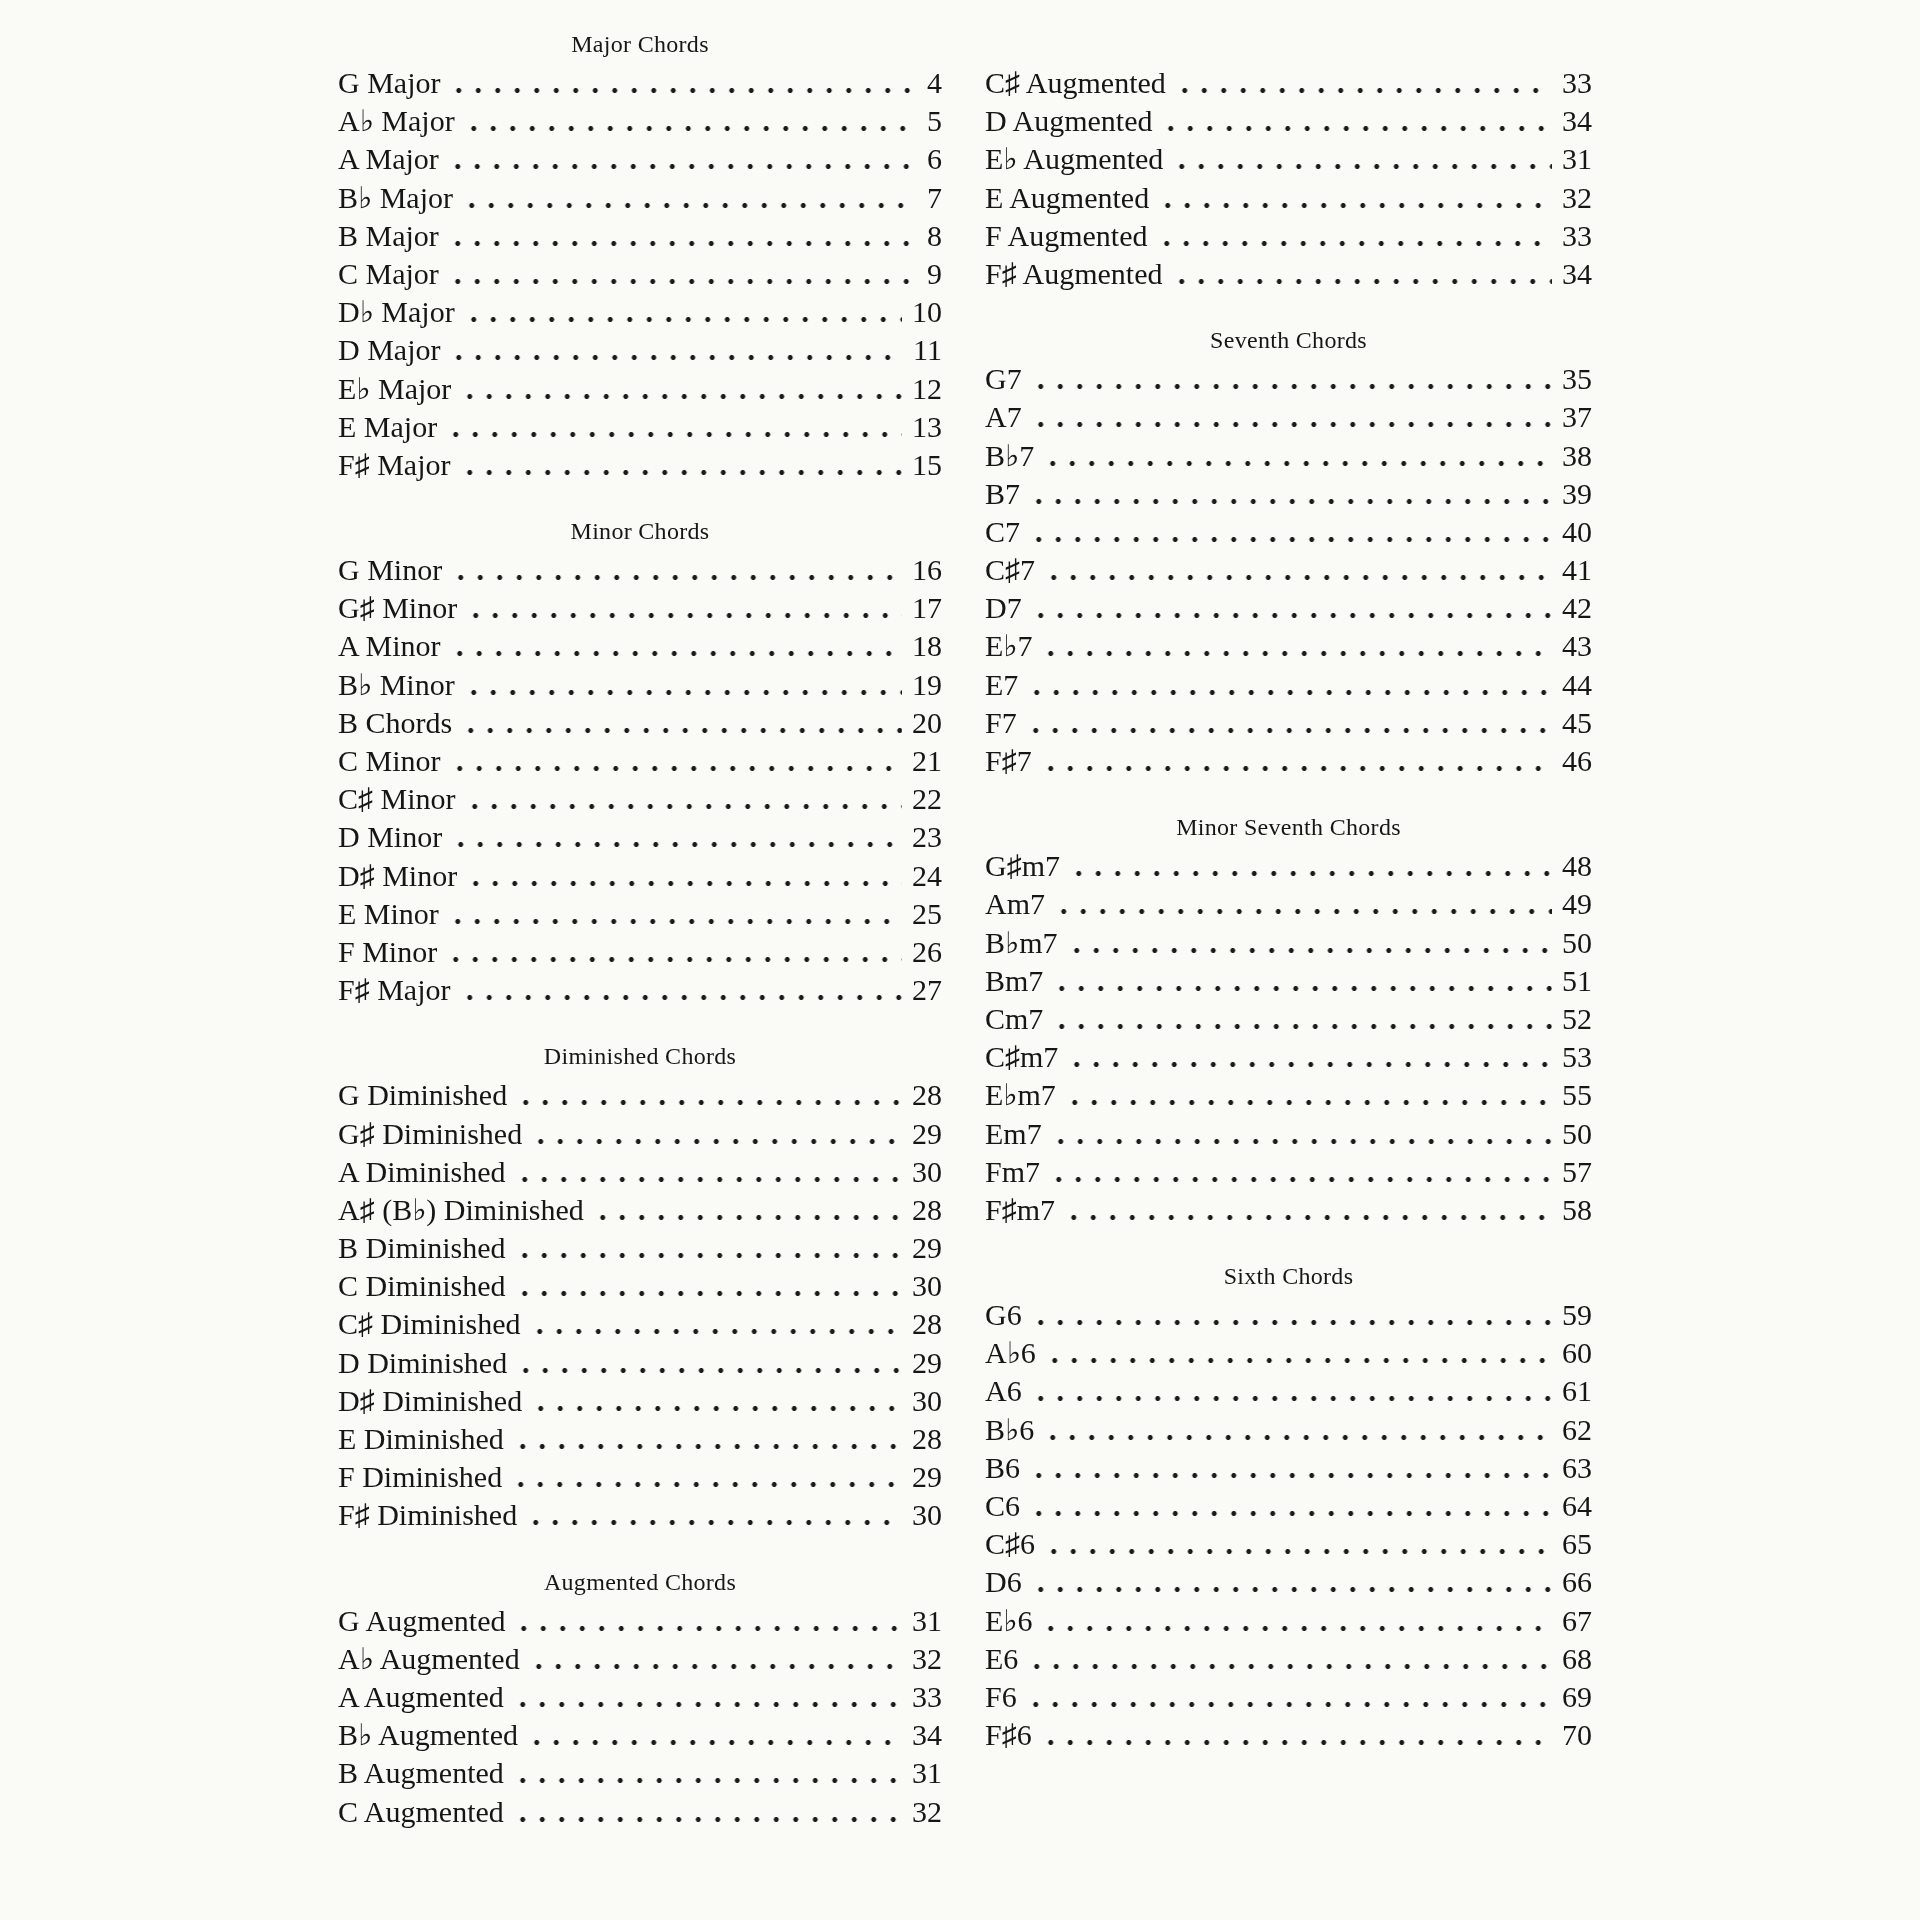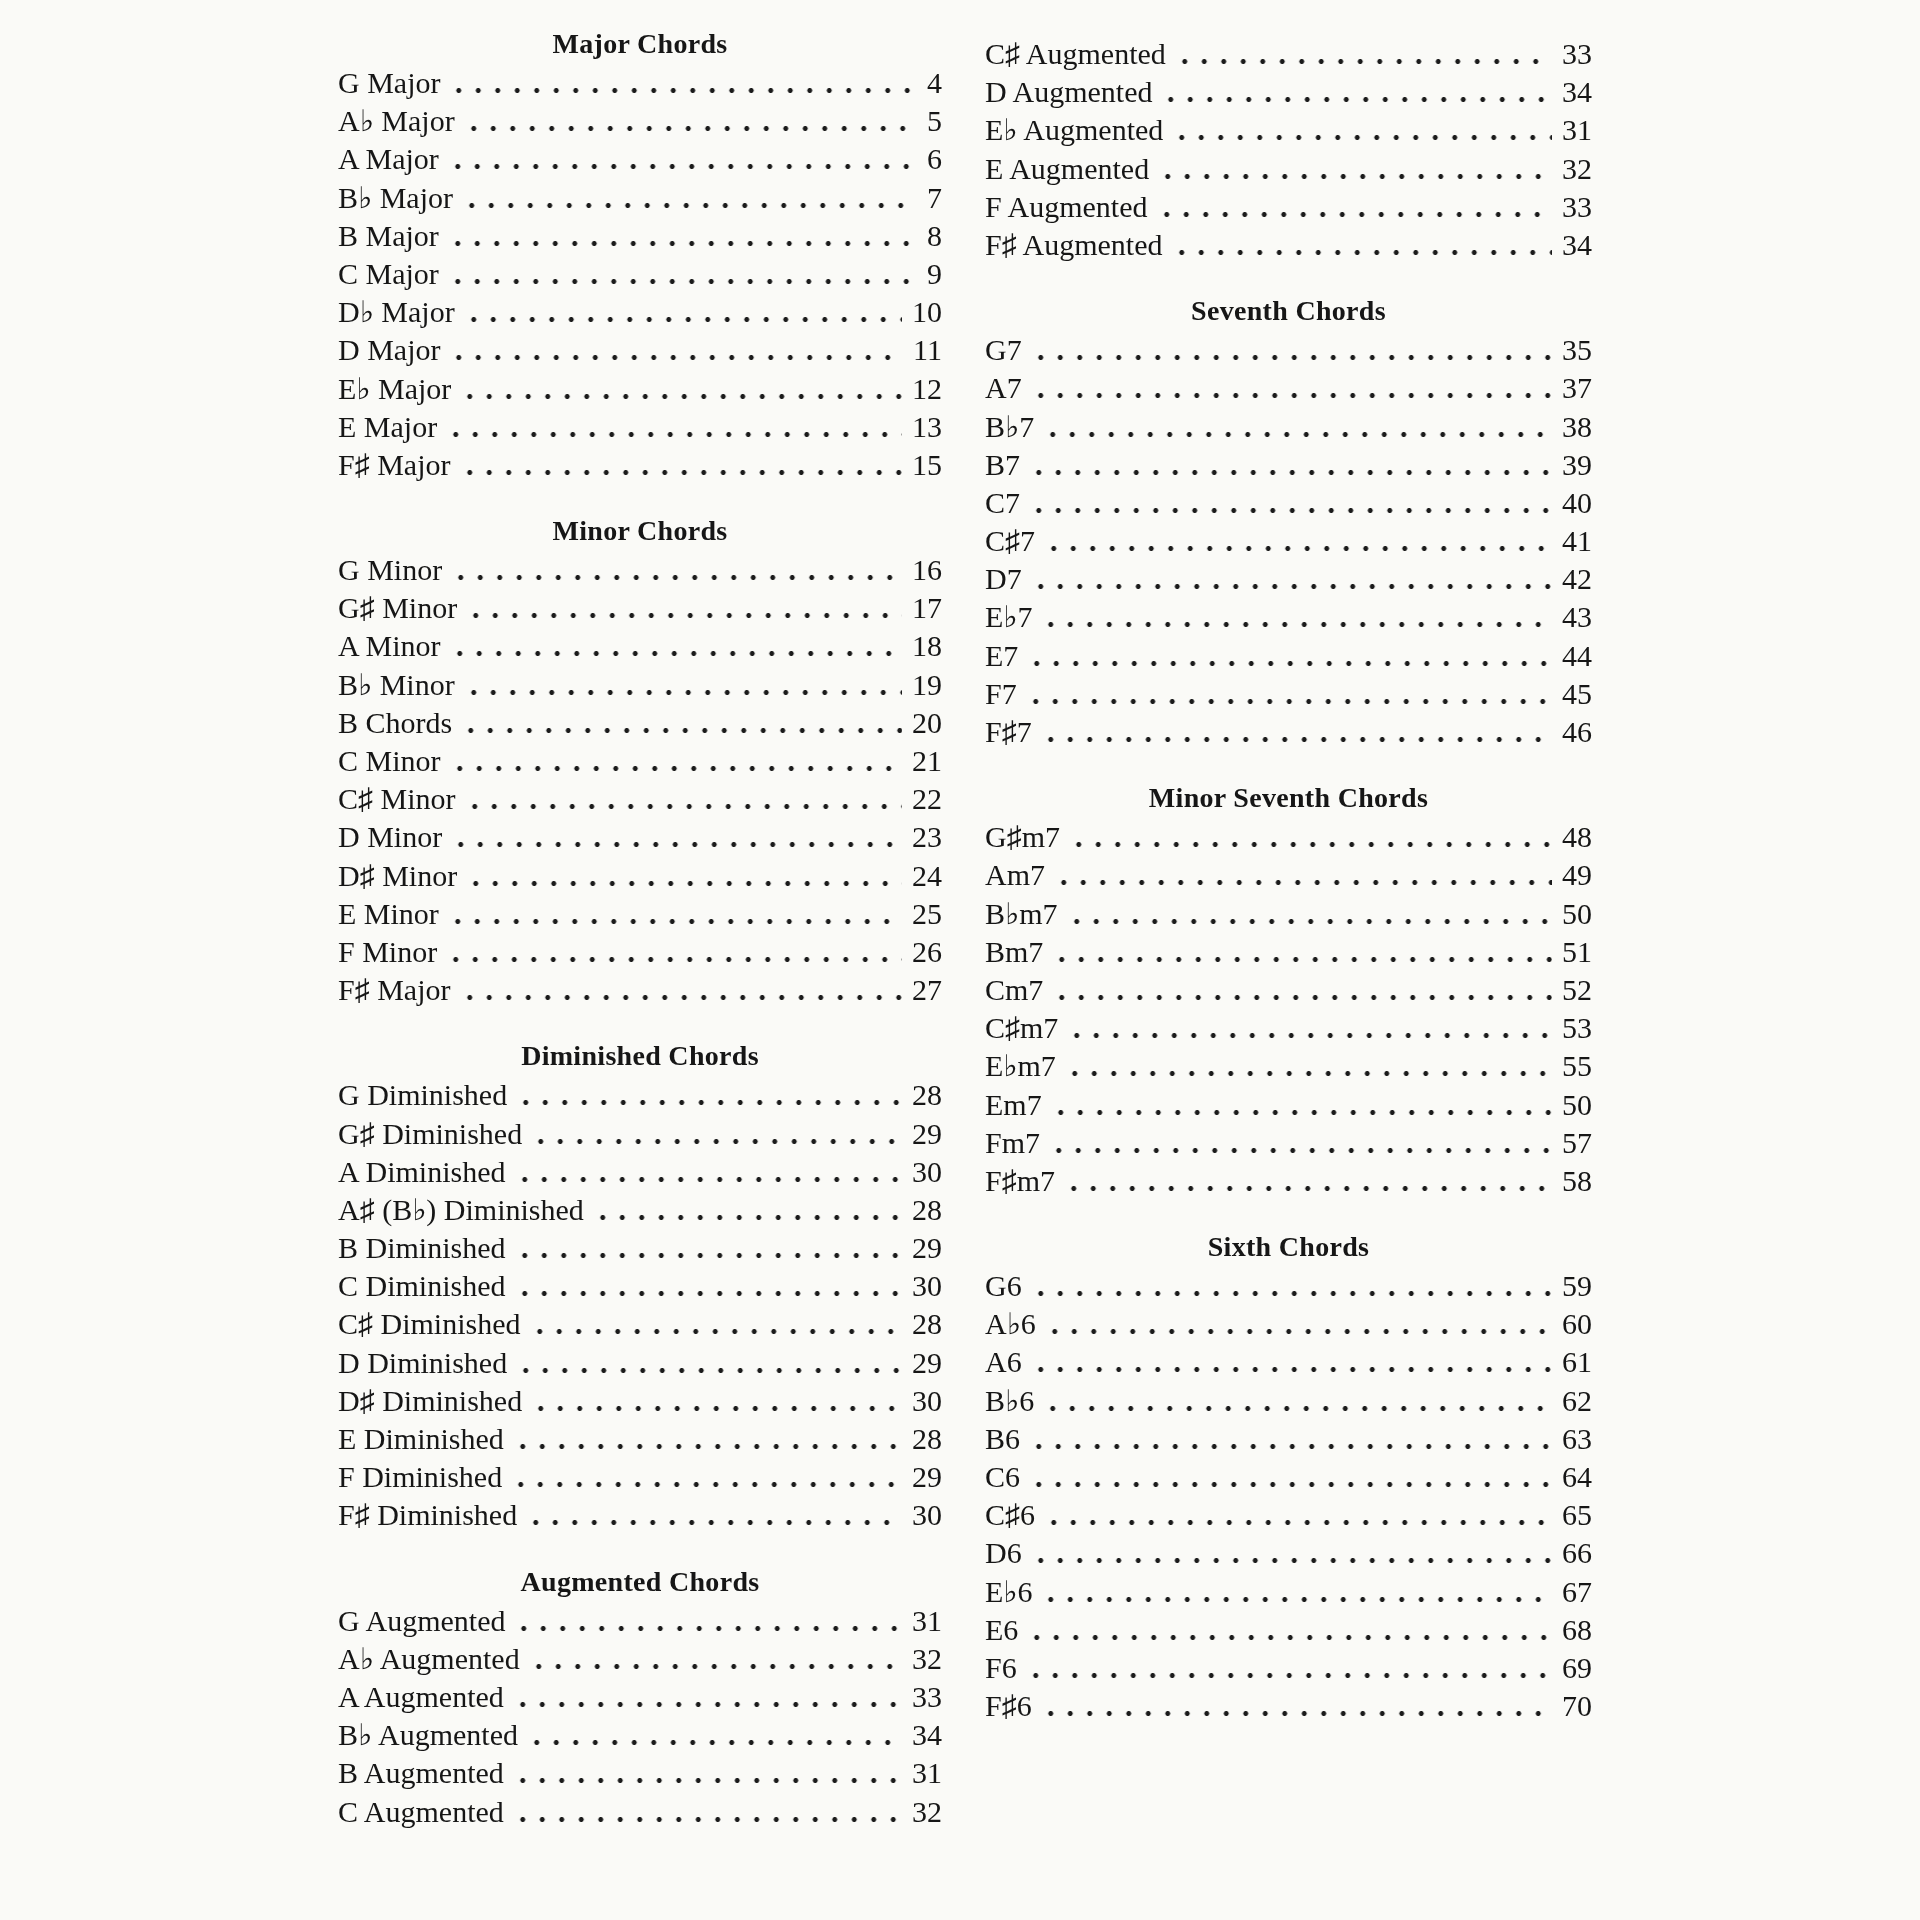--- a/index.html
+++ b/index.html
@@ -10,27 +10,27 @@
     color:#161616;
   }
   .page{
     position:relative;
     width:1920px;height:1920px;
     background:#fafaf7;
     overflow:hidden;
   }
   .col{position:absolute;top:0;}
   .col-left{left:338px;width:604px;padding-top:24px;}
-  .col-right{left:985px;width:607px;margin-top:35px;}
+  .col-right{left:985px;width:607px;padding-top:64px;}
   .section:not(:first-child){margin-top:27px;}
   .heading{
     height:40px;line-height:40px;
     text-align:center;
-    font-weight:bold;
-    font-size:28px;
+    font-weight:normal;
+    font-size:24px;
     letter-spacing:0.3px;
   }
   .entry{
     display:flex;
     align-items:baseline;
     height:38.2px;
     line-height:38.2px;
     font-size:30px;
   }
   .label{white-space:nowrap;}

